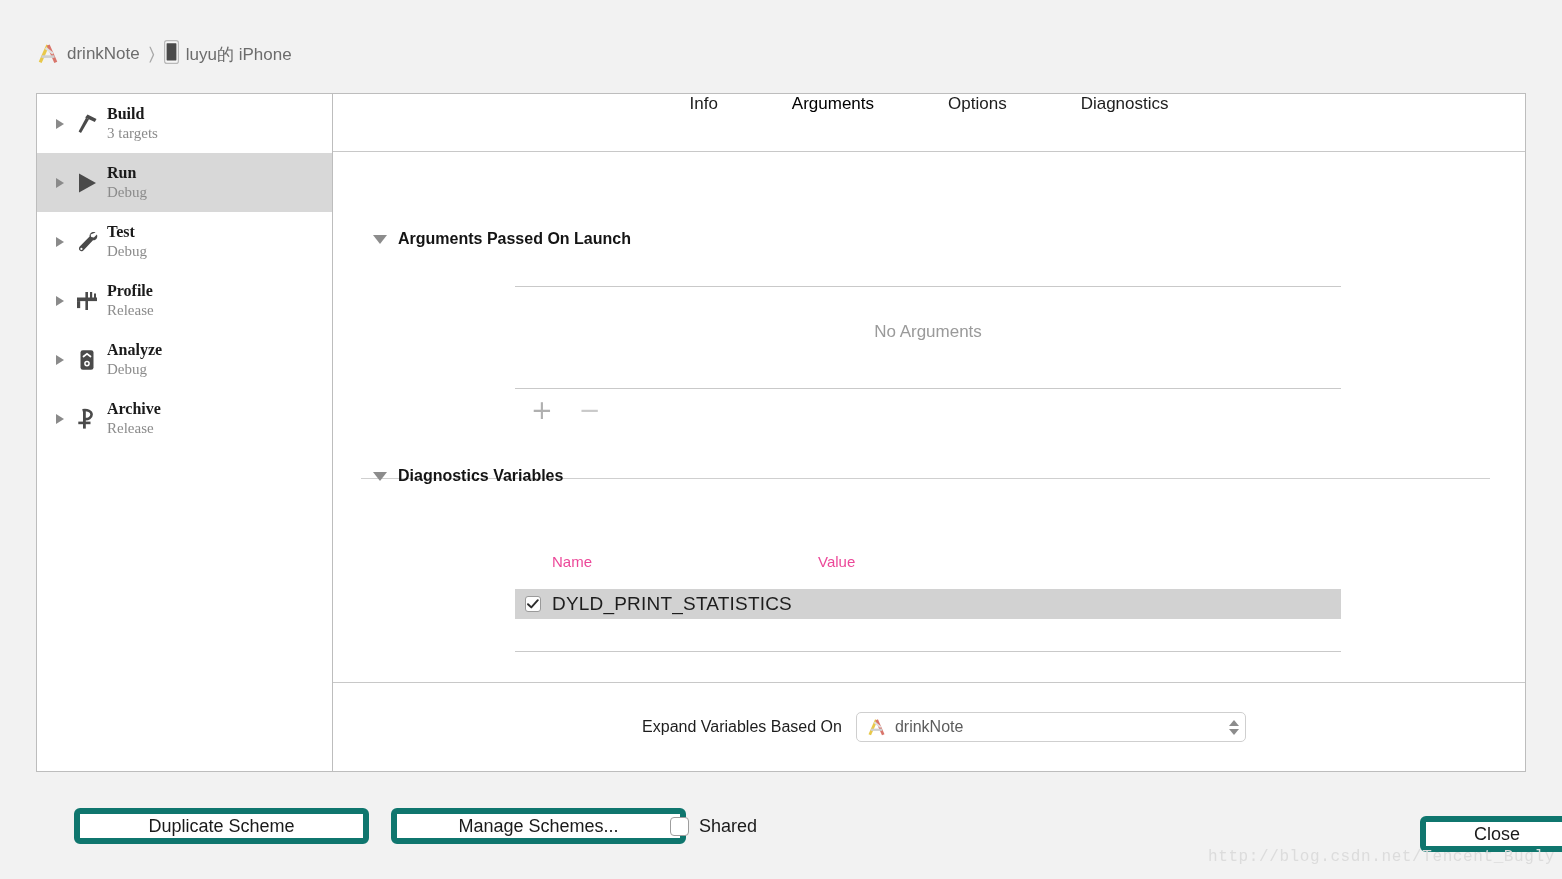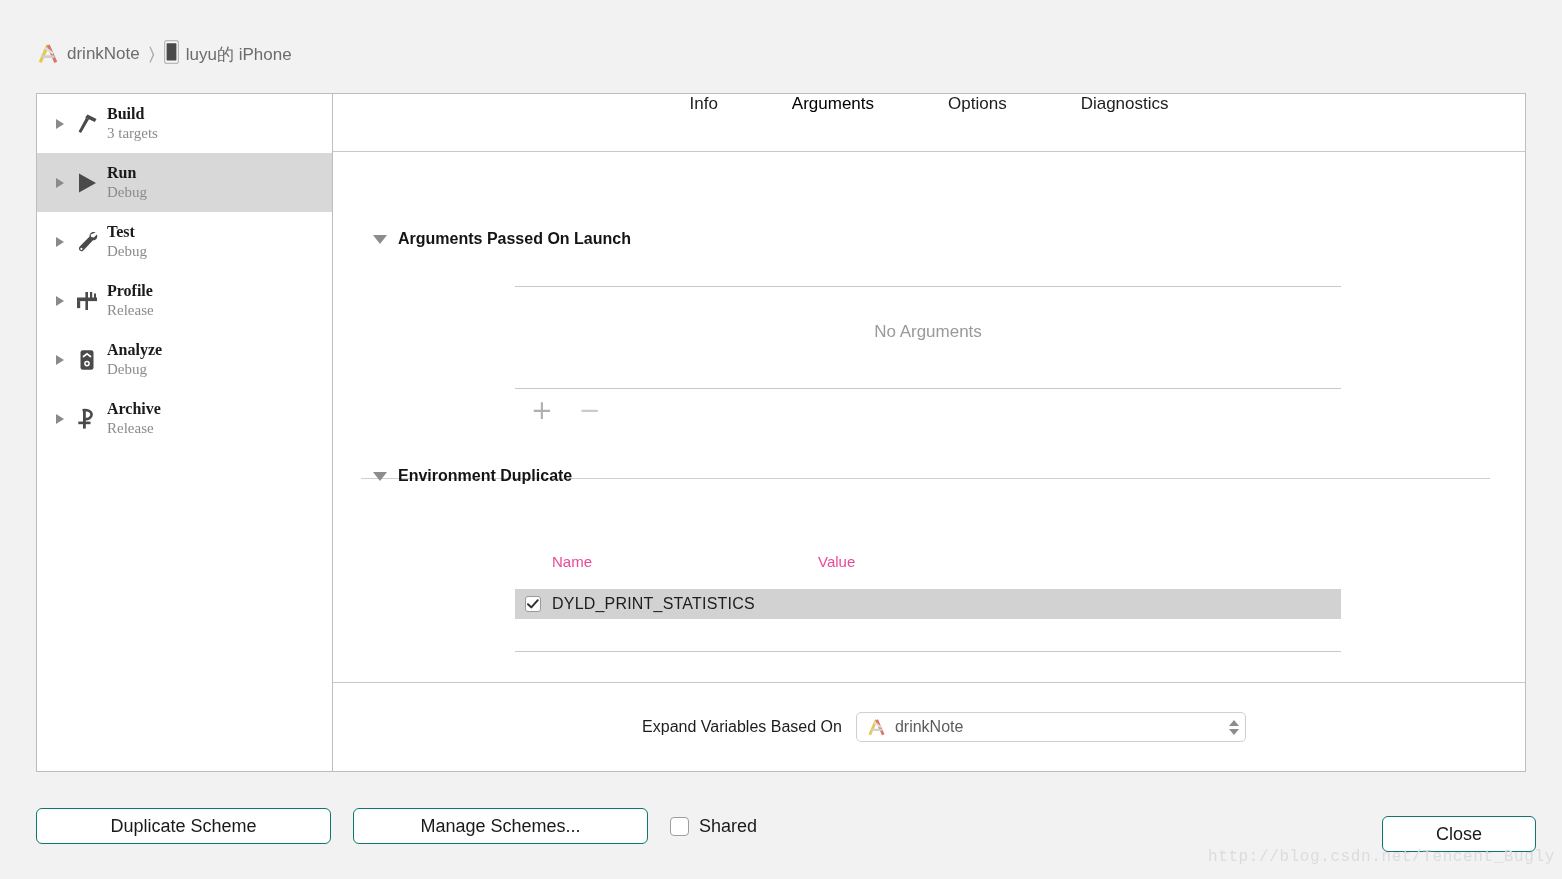--- a/index.html
+++ b/index.html
@@ -214,21 +214,21 @@
     border-radius: 3px;
     background: #fdfdfd;
     box-sizing: border-box;
     display: flex;
     align-items: center;
     justify-content: center;
     flex: 0 0 16px;
   }
   .chk svg { display: block; }
   .env-name {
-    font-size: 16px;
+    font-size: 19px;
     color: #1d1d1d;
     letter-spacing: 0.2px;
   }
 
   
   #panel-footer {
     height: 88px;
     flex: 0 0 88px;
     border-top: 1px solid #c8c8c8;
     display: flex;
@@ -279,30 +279,31 @@
   #bottombar {
     position: absolute;
     left: 0;
     top: 790px;
     width: 1562px;
     height: 72px;
   }
   .btn {
     position: absolute;
     background: #ffffff;
-    border: 1px solid #0f766e;
+    border: 6px solid #0f766e;
     border-radius: 6px;
     box-sizing: border-box;
     display: flex;
     align-items: center;
     justify-content: center;
     font-size: 18px;
     color: #1a1a1a;
     height: 36px;
     cursor: default;
+    margin-left: 38px;
   }
   #btn-duplicate { left: 36px;  top: 18px; width: 295px; }
   #btn-manage    { left: 353px; top: 18px; width: 295px; }
   #btn-close     { left: 1382px; top: 26px; width: 154px; }
 
   #shared-wrap {
     position: absolute;
     left: 670px;
     top: 18px;
     height: 36px;
@@ -492,21 +493,21 @@
 
       <div class="pm-row" style="position:absolute; left:198px; top:245px;">
         <span class="pm-btn">+</span>
         <span class="pm-btn minus">−</span>
       </div>
 
       <div class="hrule-full" style="position:absolute; left:28px; top:326px; width:1129px;"></div>
 
       <div class="section-head" style="position:absolute; left:40px; top:315px; margin-top:0;">
         <span class="disclosure"></span>
-        <span>Environment Duplicate</span>
+        <span>Diagnostics Variables</span>
       </div>
 
       <div class="col-head" style="position:absolute; left:219px; top:401px;">Name</div>
       <div class="col-head" style="position:absolute; left:485px; top:401px;">Value</div>
 
       <div class="env-row" style="position:absolute; left:182px; top:437px; width:826px;">
         <span class="chk">
           <svg width="12" height="10" viewBox="0 0 12 10">
             <path d="M1 5.2 L4.3 8.4 L10.8 1.2" stroke="#2b2b2b" stroke-width="1.9" fill="none" stroke-linecap="round" stroke-linejoin="round"></path>
           </svg>

